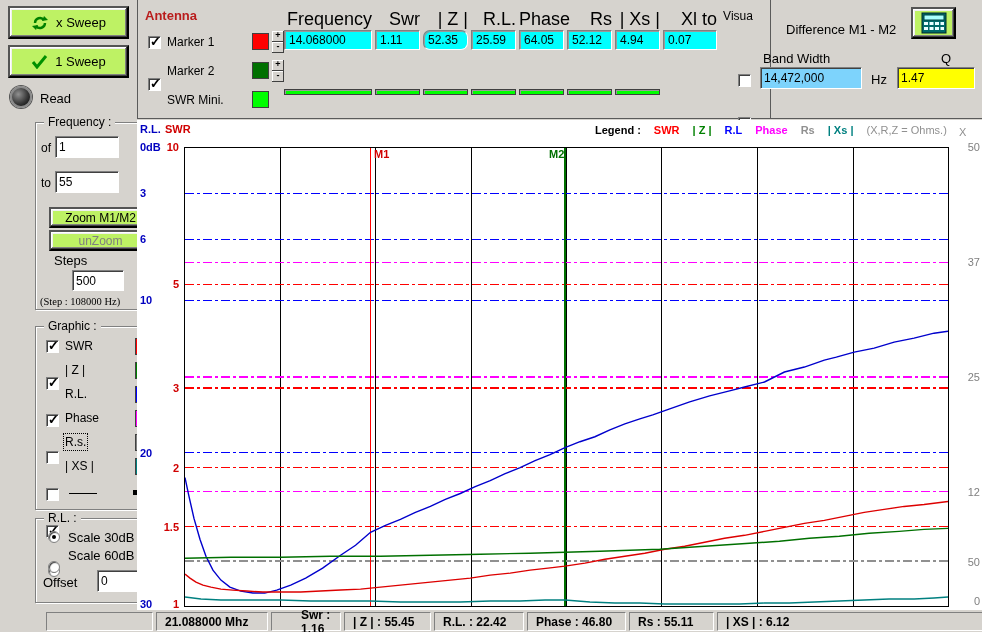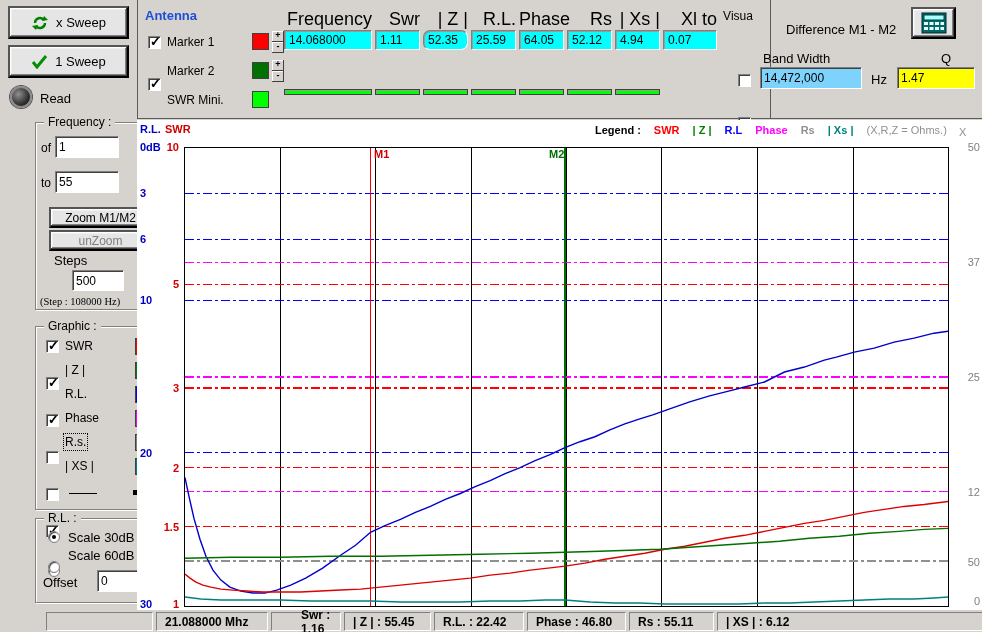--- a/index.html
+++ b/index.html
@@ -1,21 +1,21 @@
 <!DOCTYPE html>
 <html><head>
 <meta charset="utf-8">
 <style>
   * { margin:0; padding:0; box-sizing:border-box; }
   html,body { width:982px; height:632px; }
   body { font-family:"Liberation Sans", sans-serif; font-size:11px; background:#d6d3ce; color:#000; position:relative; overflow:hidden; }
   .abs { position:absolute; }
 
   
-  .btn { background:#e5e5e5; box-shadow: inset -1px -1px 0 #404040, inset 1px 1px 0 #ffffff, inset -2px -2px 0 #808080, inset 2px 2px 0 #efefef; display:flex; align-items:center; justify-content:center; gap:7px; font-size:13px; cursor:default; }
+  .btn { background:#bef264; box-shadow: inset -1px -1px 0 #404040, inset 1px 1px 0 #ffffff, inset -2px -2px 0 #808080, inset 2px 2px 0 #efefef; display:flex; align-items:center; justify-content:center; gap:7px; font-size:13px; cursor:default; }
   .btn.disabled { color:#808080; }
   .field { background:#fff; border:1px solid; border-color:#808080 #fff #fff #808080; box-shadow: inset 1px 1px 0 #404040; padding:2px 3px; font-size:12px; display:flex; align-items:center; }
   .cell { border:1px solid; border-color:#808080 #fff #fff #808080; box-shadow: inset 1px 1px 0 #9a9a9a; padding:2px 4px; font-size:12px; display:flex; align-items:center; overflow:hidden; }
   .gcell { border:1px solid #404040; }
   .groupbox { border:1px solid #808080; box-shadow: 1px 1px 0 #fff, inset 1px 1px 0 #fff; }
   .gb-title { position:absolute; top:-8px; left:8px; background:#d6d3ce; padding:0 4px; font-size:12px; }
 
   .cb { width:13px; height:13px; background:#fff; border:1px solid; border-color:#808080 #fff #fff #808080; box-shadow: inset 1px 1px 0 #404040; position:relative; }
   .cb.on::after { content:"\2713"; position:absolute; left:1px; top:-3px; font-size:13px; font-weight:bold; }
   .radio { width:12px; height:12px; border-radius:50%; background:#fff; border:1px solid #808080; box-shadow: inset 1px 1px 1px #404040; position:relative; }
@@ -76,21 +76,21 @@
     <span>1 Sweep</span>
   </button>
 
   <div class="knob abs" style="left:10px;top:86px;"></div>
   <span class="abs lbl12" style="left:40px;top:91px;font-size:13px;">Read</span>
 
   <div class="vline abs" style="left:137px;top:0;height:118px;"></div>
   <div class="vline abs" style="left:770px;top:0;height:118px;"></div>
   <div class="hline abs" style="left:137px;top:118px;width:845px;"></div>
 
-  <span class="abs" style="left:145px;top:8px;color:#1d4ed8;font-weight:bold;font-size:13px;">Antenna</span>
+  <span class="abs" style="left:145px;top:8px;color:#b91c1c;font-weight:bold;font-size:13px;">Antenna</span>
 
   <div class="cb on abs" style="left:148px;top:36px;"></div>
   <span class="abs lbl12" style="left:167px;top:35px;">Marker 1</span>
   <div class="cb abs on" style="left:148px;top:65px;"></div>
   <span class="abs lbl12" style="left:167px;top:64px;">Marker 2</span>
   <div class="cb abs" style="left:148px;top:94px;"></div>
   <span class="abs lbl12" style="left:167px;top:93px;">SWR Mini.</span>
 
   <div class="swatch abs" style="left: 252px; top: 33px; background-color: rgb(255, 0, 0);"></div>
   <div class="spinner abs" style="left:272px;top:31px;">

